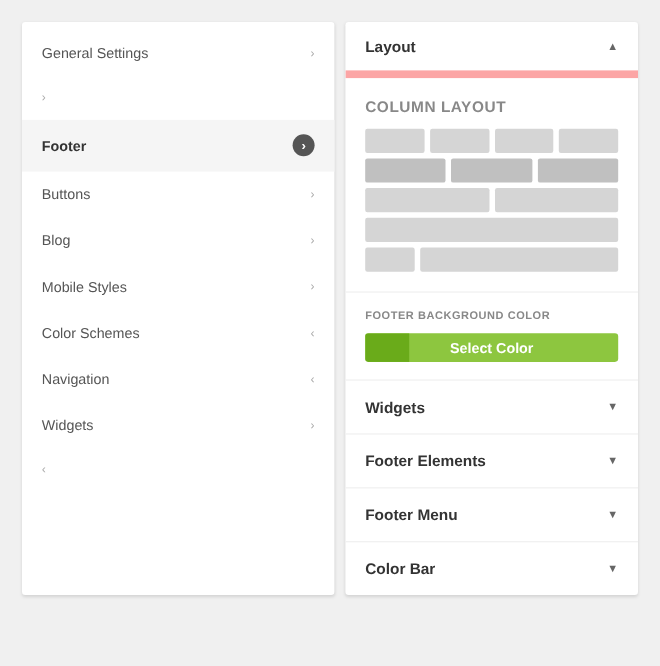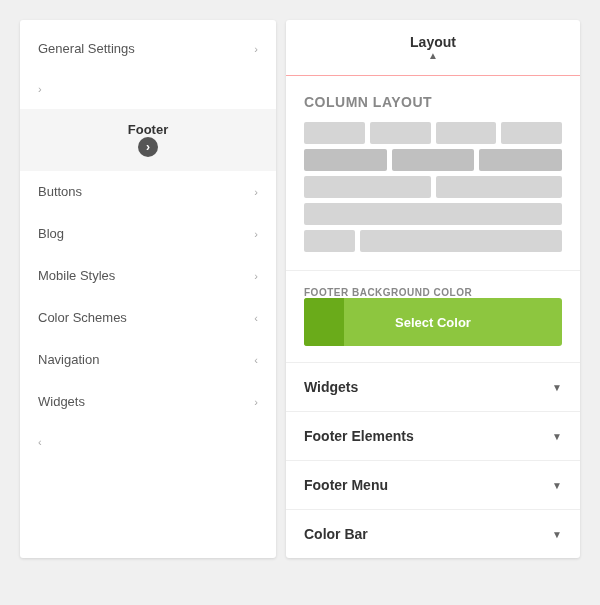--- a/index.html
+++ b/index.html
@@ -17,41 +17,40 @@
 
     .container {
       display: flex;
       gap: 0;
       width: 560px;
       background: transparent;
     }
 
     
     .sidebar {
-      width: 256px;
+      width: 284px;
       background: #fff;
       border-radius: 3px;
       box-shadow: 0 1px 3px rgba(0,0,0,0.12);
       padding: 8px 0;
       flex-shrink: 0;
     }
 
     .sidebar-item {
       display: flex;
       align-items: center;
       justify-content: space-between;
       padding: 13px 18px;
       cursor: pointer;
       border-bottom: 1px solid transparent;
     }
 
     .sidebar-item.active {
       background: #f5f5f5;
       font-weight: 600;
-      flex-direction: column;
     }
 
     .sidebar-item-label {
       font-size: 13px;
       color: #555;
     }
 
     .sidebar-item.active .sidebar-item-label {
       color: #333;
       font-weight: 700;
@@ -82,23 +81,22 @@
       box-shadow: 0 1px 3px rgba(0,0,0,0.12);
       margin-left: 10px;
       overflow: hidden;
     }
 
     .section-header {
       display: flex;
       align-items: center;
       justify-content: space-between;
       padding: 14px 18px;
-      border-bottom: 1px solid #fca5a5;
+      border-bottom: 7px solid #fca5a5;
       cursor: pointer;
-      flex-direction: column;
     }
 
     .section-header-title {
       font-size: 14px;
       font-weight: 600;
       color: #333;
     }
 
     .section-header .arrow-up {
       font-size: 10px;
@@ -147,25 +145,26 @@
       padding: 16px 18px;
       border-bottom: 1px solid #eee;
     }
 
     .footer-bg-label {
       font-size: 10px;
       font-weight: 700;
       color: #888;
       letter-spacing: 0.5px;
       text-transform: uppercase;
+      margin-bottom: 10px;
     }
 
     .select-color-btn {
       width: 100%;
-      height: 48px;
+      height: 26px;
       background: #8dc63f;
       border: none;
       border-radius: 3px;
       display: flex;
       align-items: center;
       justify-content: center;
       cursor: pointer;
       position: relative;
       overflow: hidden;
     }

